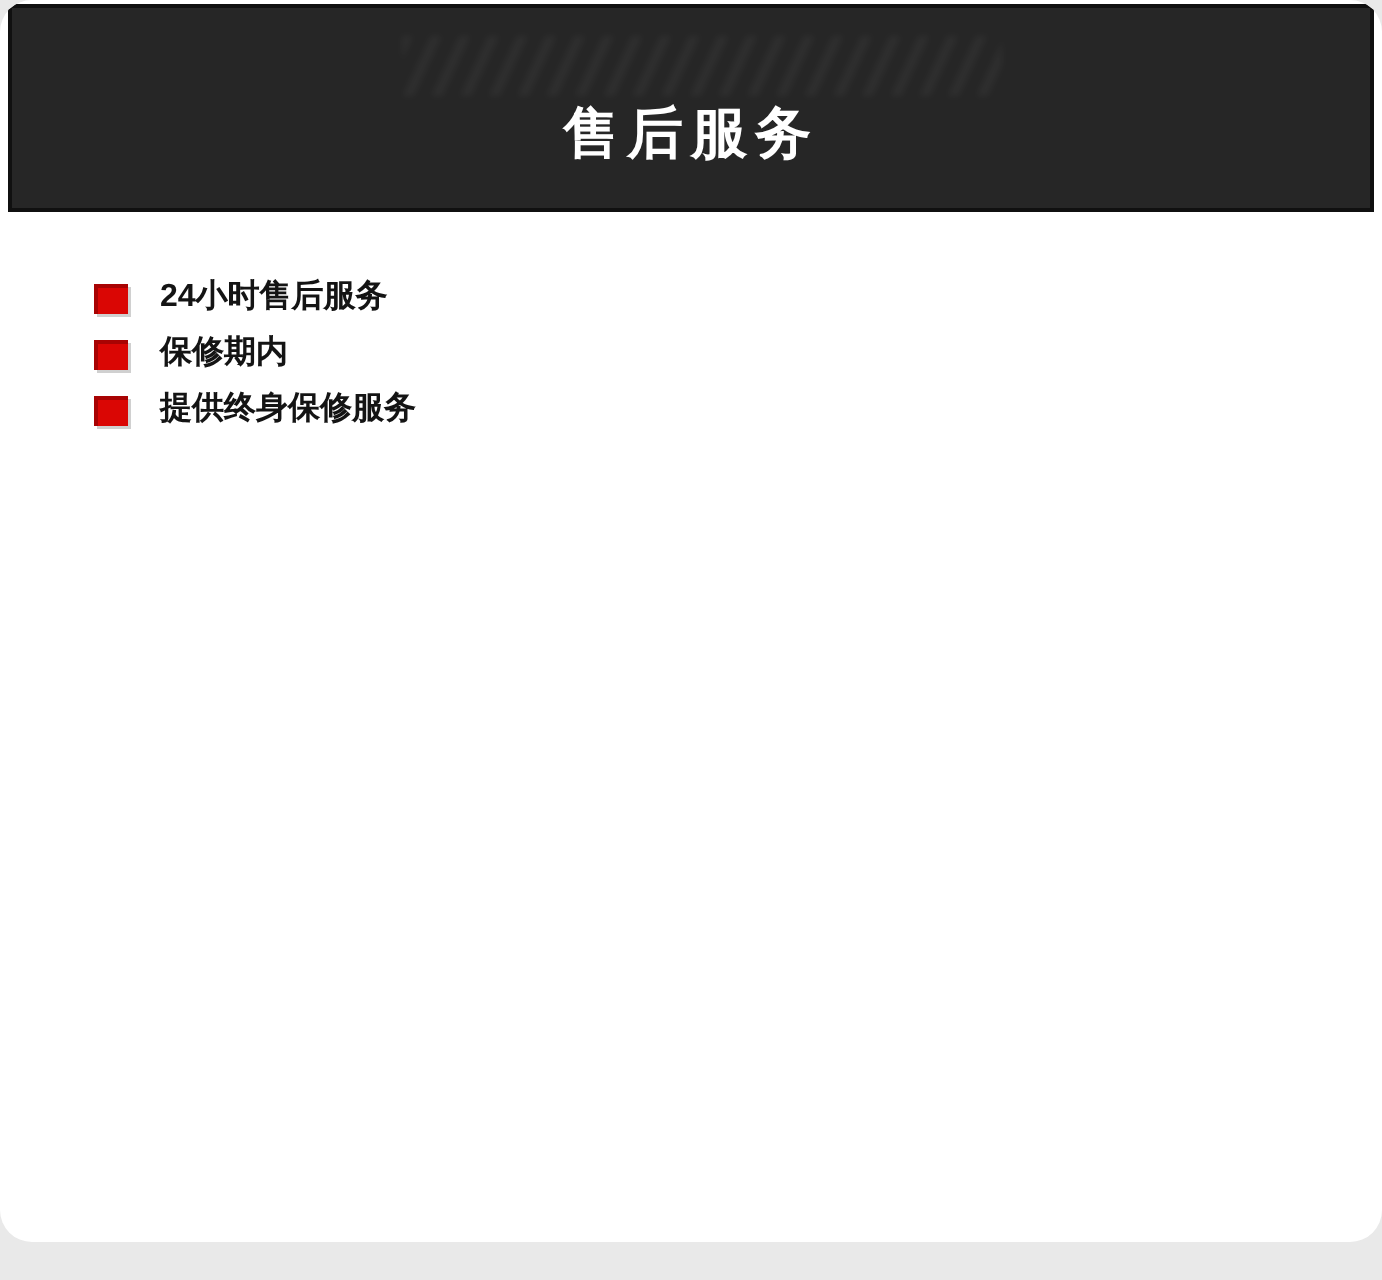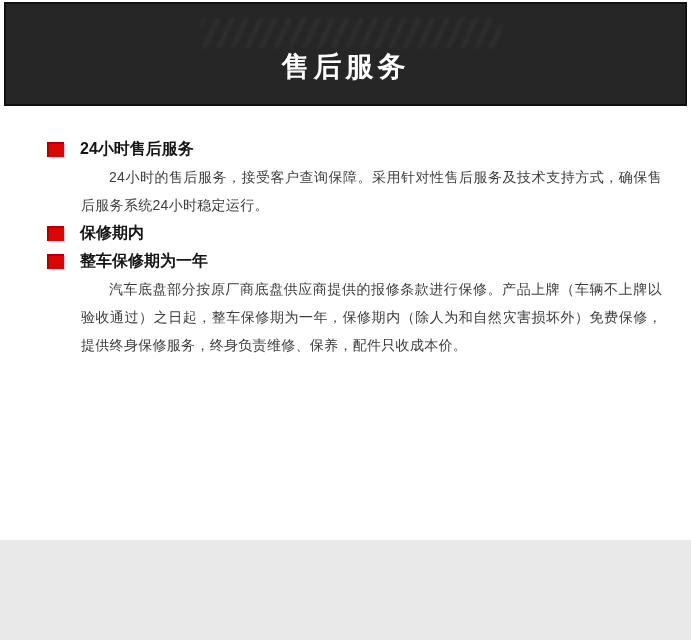--- a/index.html
+++ b/index.html
@@ -8,24 +8,25 @@
     --accent-red:#da0604;
     --accent-red-dark:#a80303;
     --heading-color:#141414;
     --body-color:#3c3c3c;
     --page-bg:#ffffff;
     --title-color:#ffffff;
   }
   *{box-sizing:border-box;margin:0;padding:0;}
   html,body{background:#e9e9e9;}
   .page{
-    width:691px;height:540px;margin:0 auto;
+    width:691px;height:621px;margin:0 auto;
     background:var(--page-bg);
     overflow:hidden;
     font-family:"Liberation Sans","DejaVu Sans",sans-serif;
+    border-radius:16px;
   }
   
   .banner{
     position:relative;
     margin:2px 4px 0 4px;
     height:104px;
     background:var(--banner-bg);
     border:2px solid var(--banner-border);
     overflow:hidden;
   }
@@ -91,35 +92,33 @@
     <div class="banner-title">售后服务</div>
   </div>
 
   <div class="content">
 
     <section class="svc">
       <div class="hrow">
         <span class="bullet"></span>
         <h2>24小时售后服务</h2>
       </div>
-      <p>24小时的售后服务，接受客户查询保障。采用针对性售后服务及技术支持方式，确保售后服务系统24小时稳定运行。</p>
     </section>
 
     <section class="svc">
       <div class="hrow">
         <span class="bullet"></span>
         <h2>保修期内</h2>
       </div>
     </section>
 
     <section class="svc">
     </section>
 
     <section class="svc">
       <div class="hrow">
         <span class="bullet"></span>
-        <h2>整车保修期为一年</h2>
+        <h2>提供终身保修服务</h2>
       </div>
-      <p>汽车底盘部分按原厂商底盘供应商提供的报修条款进行保修。产品上牌（车辆不上牌以验收通过）之日起，整车保修期为一年，保修期内（除人为和自然灾害损坏外）免费保修，提供终身保修服务，终身负责维修、保养，配件只收成本价。</p>
     </section>
 
   </div>
 </div>
 
 </body></html>

